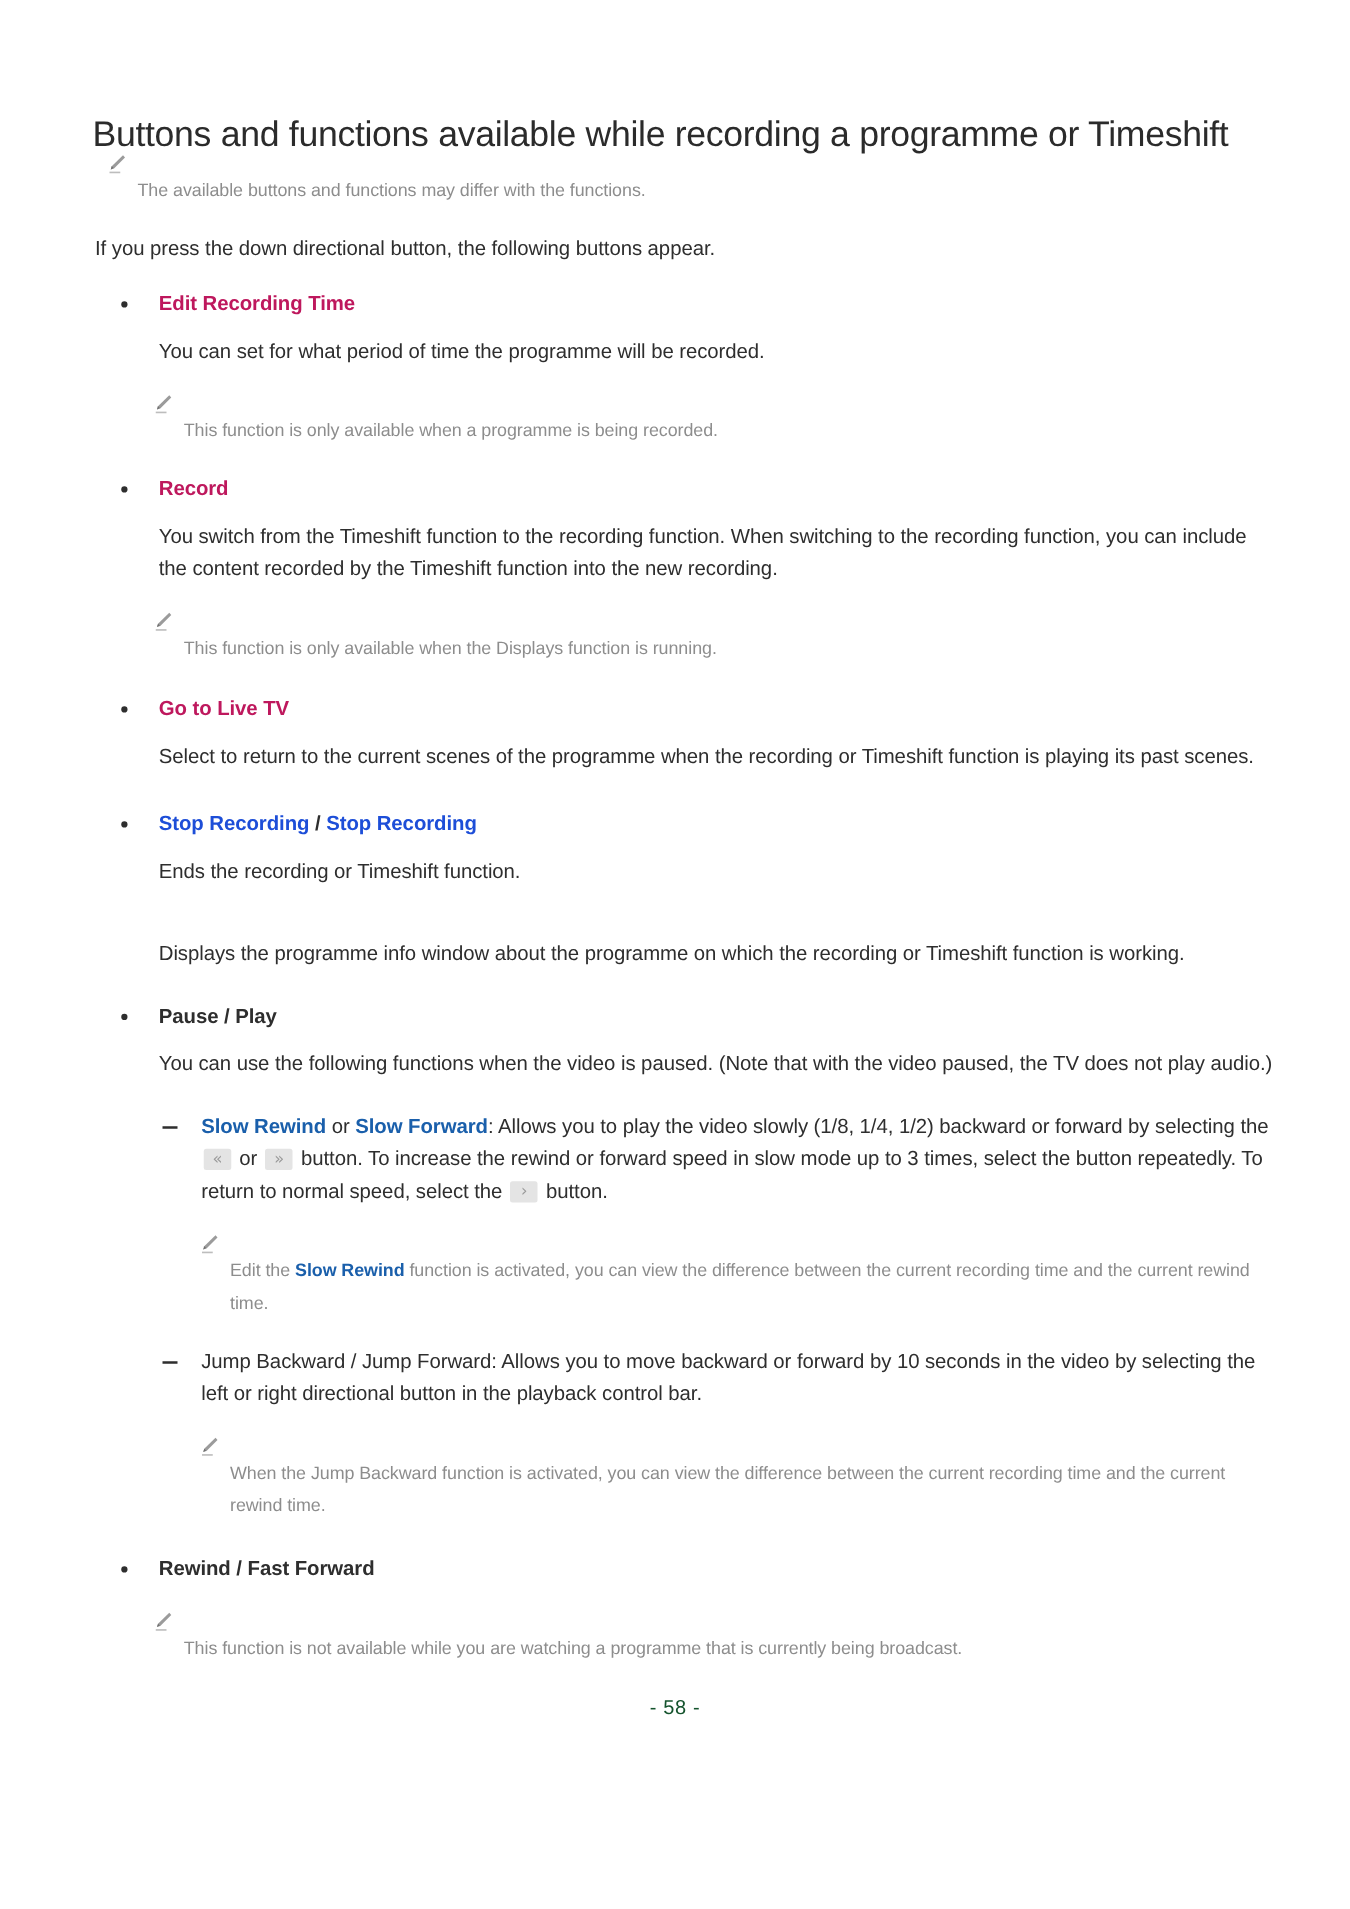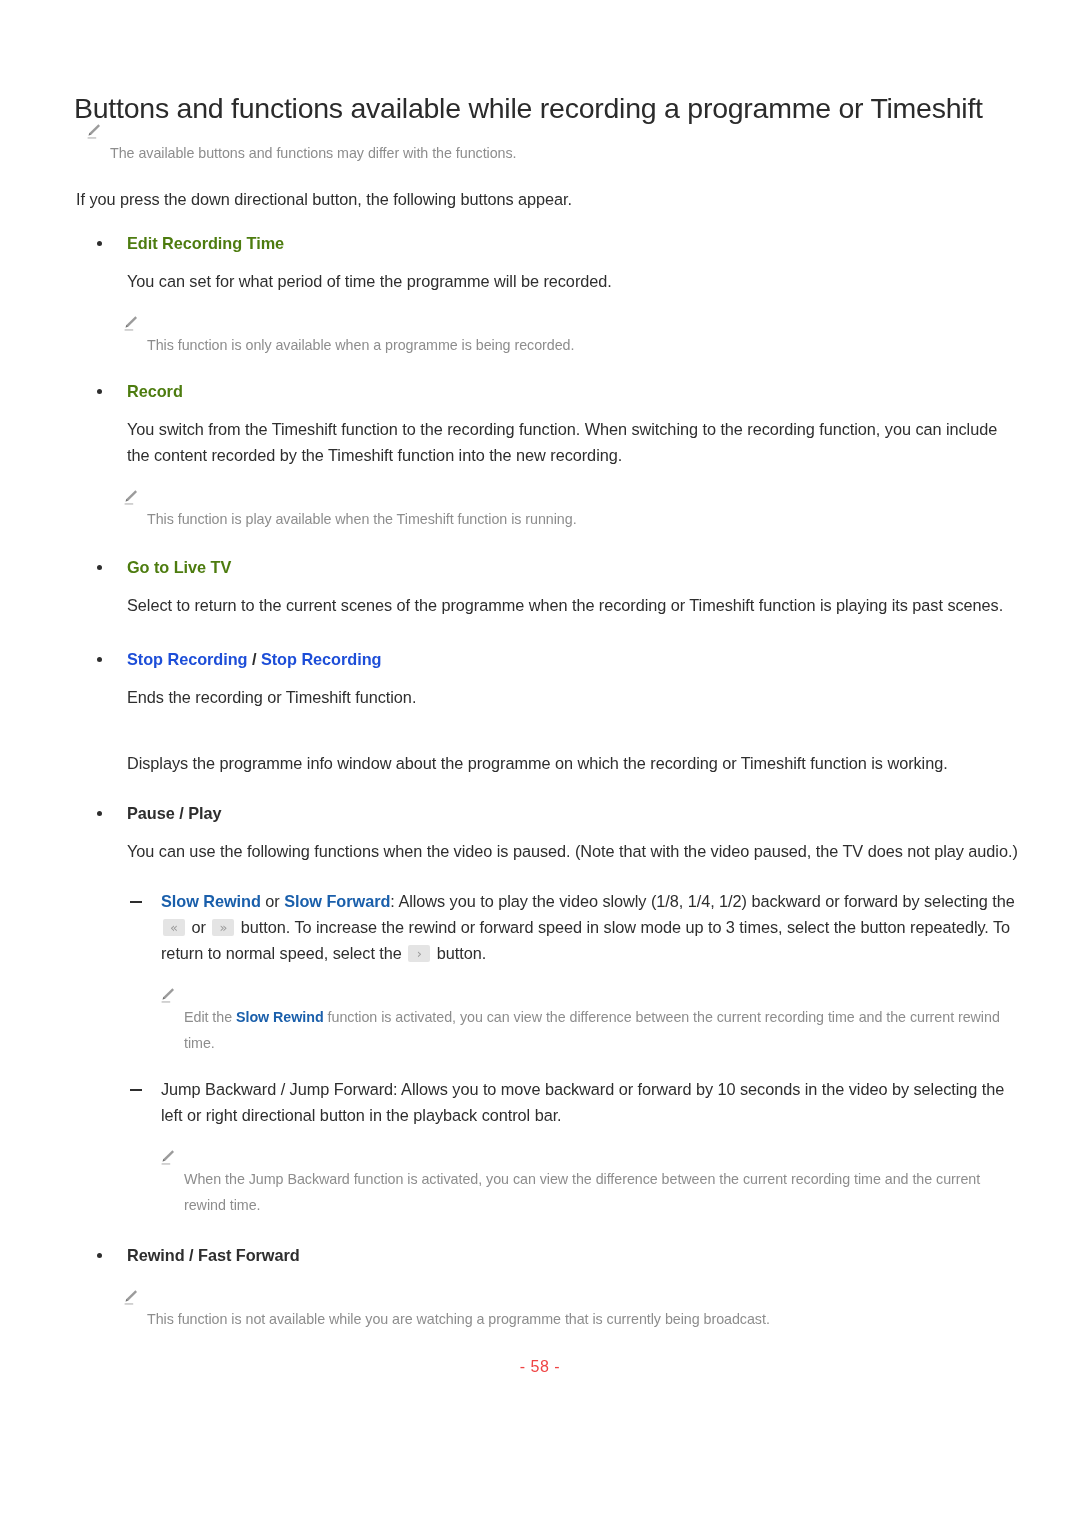--- a/index.html
+++ b/index.html
@@ -104,21 +104,21 @@
     background: #2e2e2e;
     margin-top: 11px;
   }
   .bullet-label {
     padding-left: 25px;
     font-size: 16.3px;
     line-height: 26px;
     font-weight: bold;
     letter-spacing: -0.05px;
   }
-  .bullet-label.blue { color: #4d7c0f; }
+  .bullet-label.blue { color: #be185d; }
   .bullet-label.dark { color: #2e2e2e; }
   .bullet-label .sep { color: #2e2e2e; font-weight: bold; }
   .bullet-label .blue { color: #1d4ed8; margin-top: 29px; }
 
   
   .dash-row {
     display: flex;
     align-items: flex-start;
     padding-left: 130px;
     padding-right: 62px;
@@ -166,21 +166,21 @@
   .s28 { height: 28px; }
 
   
   .page-footer {
     position: absolute;
     left: 0;
     bottom: 36px;
     width: 1080px;
     text-align: center;
     font-size: 16px;
-    color: #ef4444;
+    color: #14532d;
     letter-spacing: 0.5px;
   }
 </style>
 </head>
 <body>
 
 <div class="page">
 
   <h1 class="doc-title">Buttons and functions available while recording a programme or Timeshift</h1>
 
@@ -231,21 +231,21 @@
     <p class="para">You switch from the Timeshift function to the recording function. When switching to the recording function, you can include the content recorded by the Timeshift function into the new recording.</p>
     <div class="s18"></div>
     <div class="note lvl2">
       <span class="pencil-icon">
         <svg width="15" height="17" viewBox="0 0 15 17">
           <path d="M12.4 1.2 L14.0 2.9 L5.2 11.8 L2.6 12.6 L3.4 10.0 Z" fill="#9b9b9b"></path>
           <path d="M2.6 12.6 L3.4 10.0 L4.9 11.4 Z" fill="#6f6f6f"></path>
           <rect x="1.6" y="14.3" width="8.6" height="1.3" fill="#bdbdbd"></rect>
         </svg>
       </span>
-      <span class="note-text">This function is play available when the Timeshift function is running.</span>
+      <span class="note-text">This function is only available when the Displays function is running.</span>
     </div>
 
     <div class="s22"></div>
 
     <div class="bullet-row">
       <span class="bullet-dot"></span>
       <span class="bullet-label blue">Go to Live TV</span>
     </div>
     <div class="s12"></div>
     <p class="para">Select to return to the current scenes of the programme when the recording or Timeshift function is playing its past scenes.</p>

